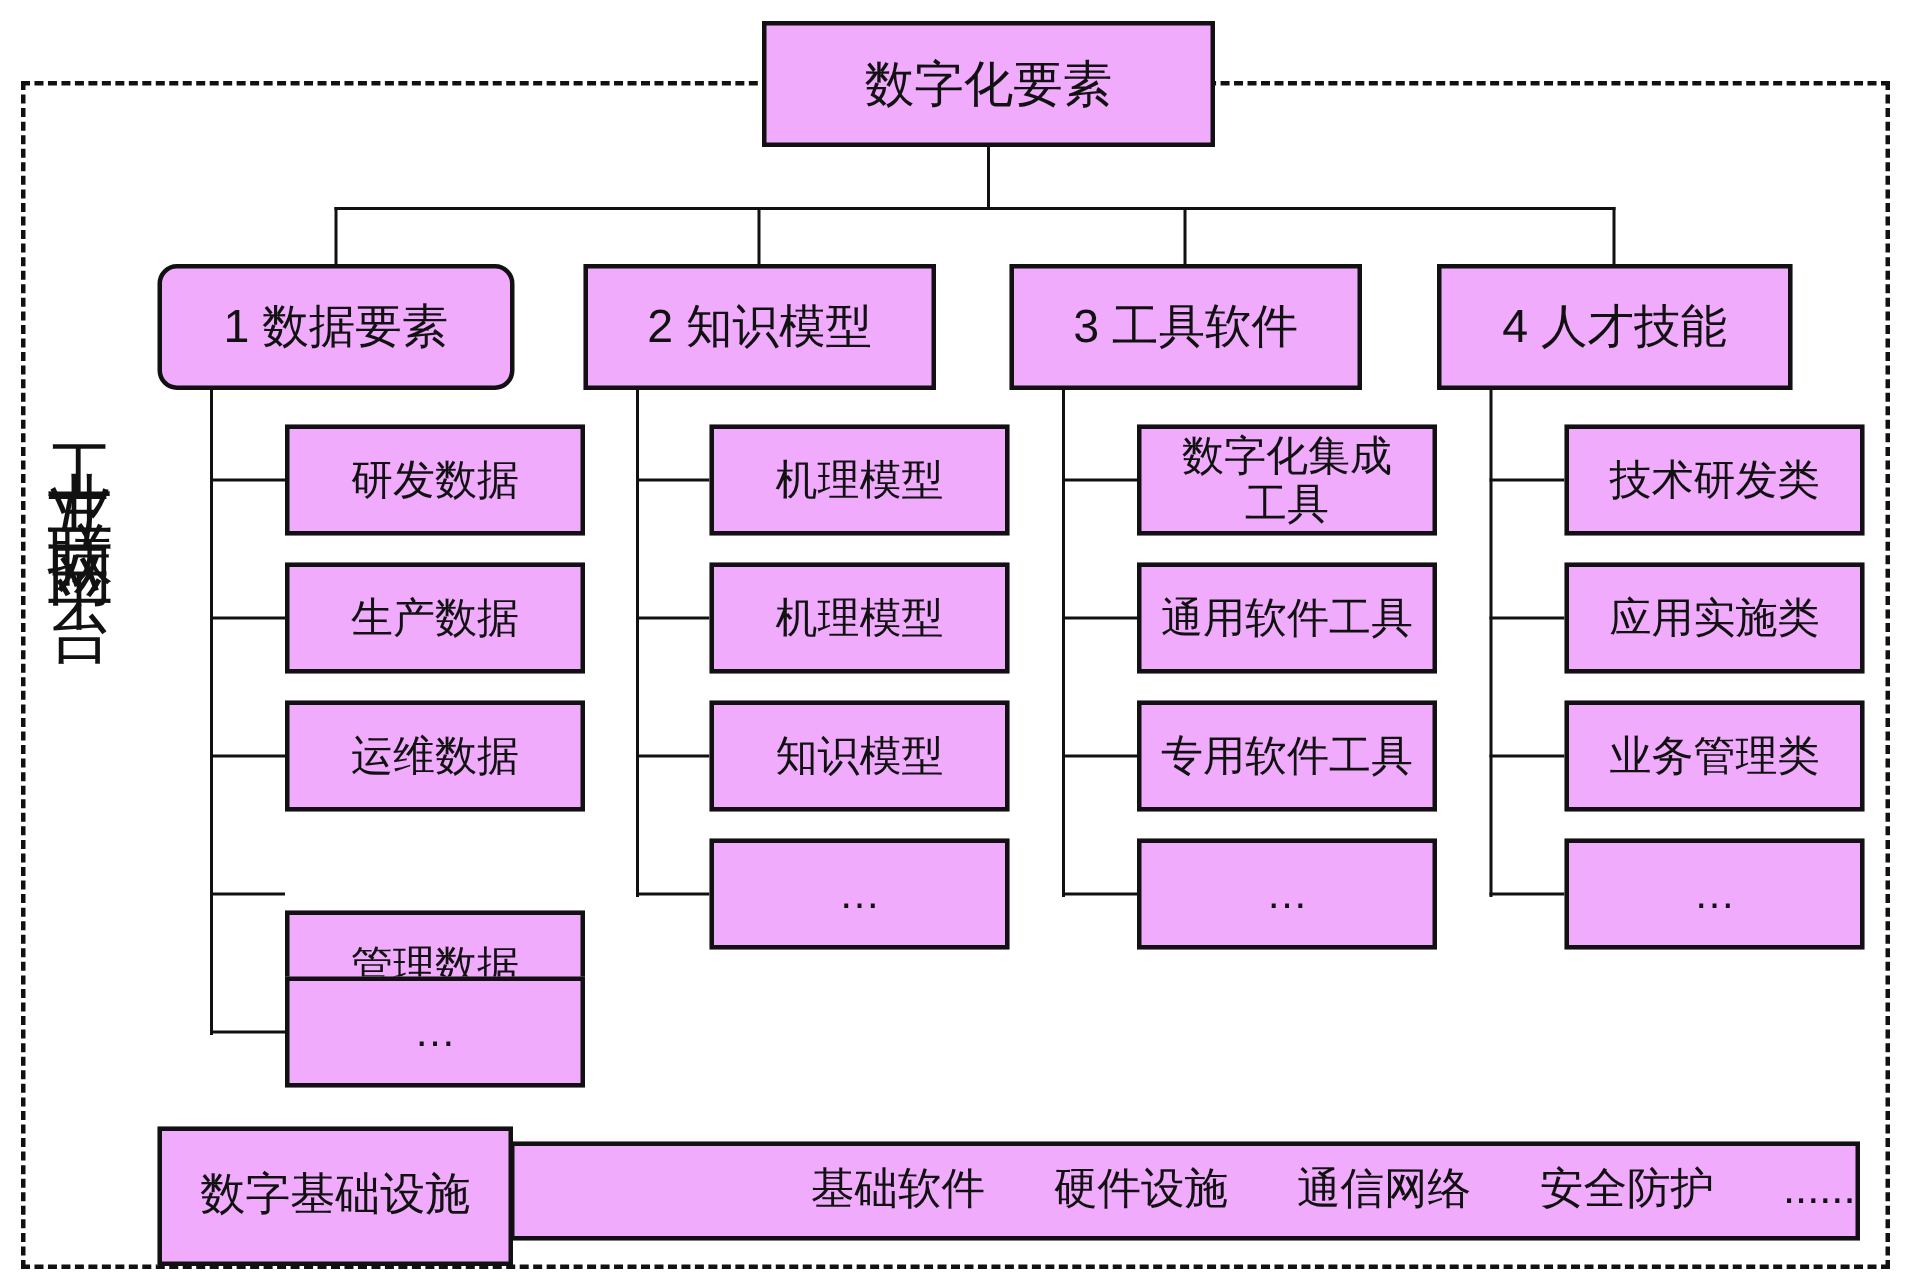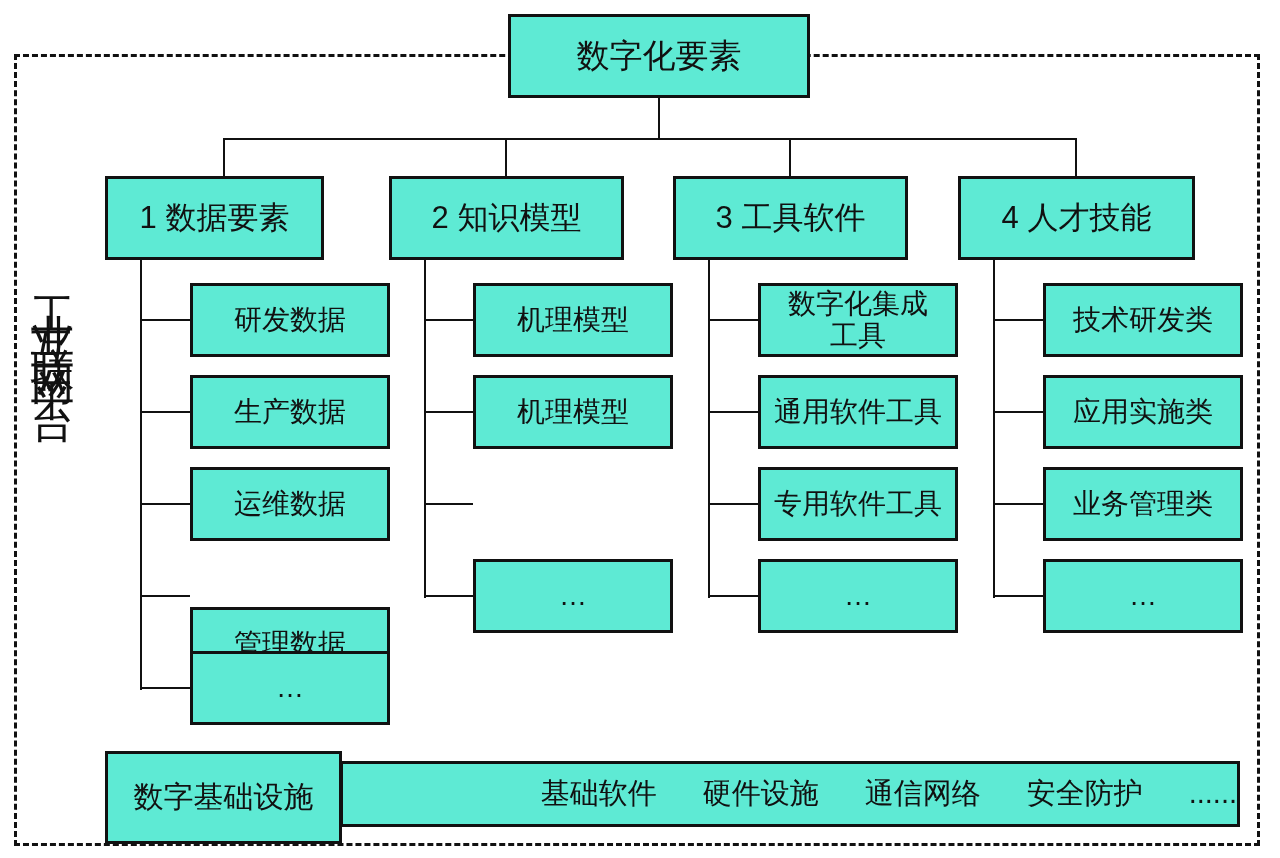--- a/index.html
+++ b/index.html
@@ -5,21 +5,21 @@
   html,body{margin:0;padding:0;background:#ffffff;}
   .canvas{
     position:relative;width:1280px;height:858px;background:#ffffff;overflow:hidden;
     font-family:"Liberation Sans","DejaVu Sans",sans-serif;color:#111111;
   }
   .dashed-frame{
     position:absolute;left:14px;top:54px;width:1246px;height:792px;
     border:3px dashed #111111;box-sizing:border-box;z-index:0;
   }
   .box{
-    position:absolute;background:#5eead4;border:3px solid #111111;box-sizing:border-box;
+    position:absolute;background:#f0abfc;border:3px solid #111111;box-sizing:border-box;
     display:flex;align-items:center;justify-content:center;text-align:center;
     white-space:pre-line;line-height:1.15;z-index:2;
   }
   .root-box{left:508px;top:14px;width:302px;height:84px;font-size:33px;z-index:3;}
   .header-box{top:176px;height:84px;font-size:31px;}
   .sub-box{width:200px;height:74px;font-size:28px;}
   .infra-title-box{left:105px;top:751px;width:237px;height:93px;font-size:30px;z-index:3;}
   .infra-bar{
     left:340px;top:761px;width:900px;height:66px;font-size:29px;
     display:flex;gap:46px;align-items:center;justify-content:flex-end;z-index:2;
@@ -45,41 +45,42 @@
 
   <div class="box root-box">数字化要素</div>
 
   <div class="vline" style="left:658px;top:97px;height:43px;"></div>
   <div class="hline" style="left:223px;top:138px;width:854px;"></div>
   <div class="vline" style="left:223px;top:138px;height:40px;"></div>
   <div class="vline" style="left:505px;top:138px;height:40px;"></div>
   <div class="vline" style="left:789px;top:138px;height:40px;"></div>
   <div class="vline" style="left:1075px;top:138px;height:40px;"></div>
 
-  <div class="box header-box" style="left:105px;width:219px;">1 数据要素</div>
+  <div class="box header-box" style="left:105px;width:238px;border-radius:13px;">1 数据要素</div>
   <div class="vline" style="left:140px;top:258px;height:432px;"></div>
   <div class="hline" style="left:140px;top:319px;width:50px;"></div>
   <div class="hline" style="left:140px;top:411px;width:50px;"></div>
   <div class="hline" style="left:140px;top:503px;width:50px;"></div>
   <div class="hline" style="left:140px;top:595px;width:50px;"></div>
   <div class="hline" style="left:140px;top:687px;width:50px;"></div>
   <div class="box sub-box" style="left:190px;top:283px;">研发数据</div>
   <div class="box sub-box" style="left:190px;top:375px;">生产数据</div>
   <div class="box sub-box" style="left:190px;top:467px;">运维数据</div>
   <div class="box sub-box" style="left:190px;top:559px;margin-top:48px;">管理数据</div>
   <div class="box sub-box" style="left:190px;top:651px;">…</div>
 
   <div class="box header-box" style="left:389px;width:235px;text-align:center;">2 知识模型</div>
   <div class="vline" style="left:424px;top:258px;height:340px;"></div>
   <div class="hline" style="left:424px;top:319px;width:49px;"></div>
   <div class="hline" style="left:424px;top:411px;width:49px;"></div>
   <div class="hline" style="left:424px;top:503px;width:49px;"></div>
   <div class="hline" style="left:424px;top:595px;width:49px;"></div>
   <div class="box sub-box" style="left:473px;top:283px;">机理模型</div>
   <div class="box sub-box" style="left:473px;top:375px;text-align:center;">机理模型</div>
+  <div class="box sub-box" style="left:473px;top:467px;">知识模型</div>
   <div class="box sub-box" style="left:473px;top:559px;">…</div>
 
   <div class="box header-box" style="left:673px;width:235px;">3 工具软件</div>
   <div class="vline" style="left:708px;top:258px;height:340px;"></div>
   <div class="hline" style="left:708px;top:319px;width:50px;"></div>
   <div class="hline" style="left:708px;top:411px;width:50px;"></div>
   <div class="hline" style="left:708px;top:503px;width:50px;"></div>
   <div class="hline" style="left:708px;top:595px;width:50px;"></div>
   <div class="box sub-box" style="left:758px;top:283px;">数字化集成
 工具</div>

